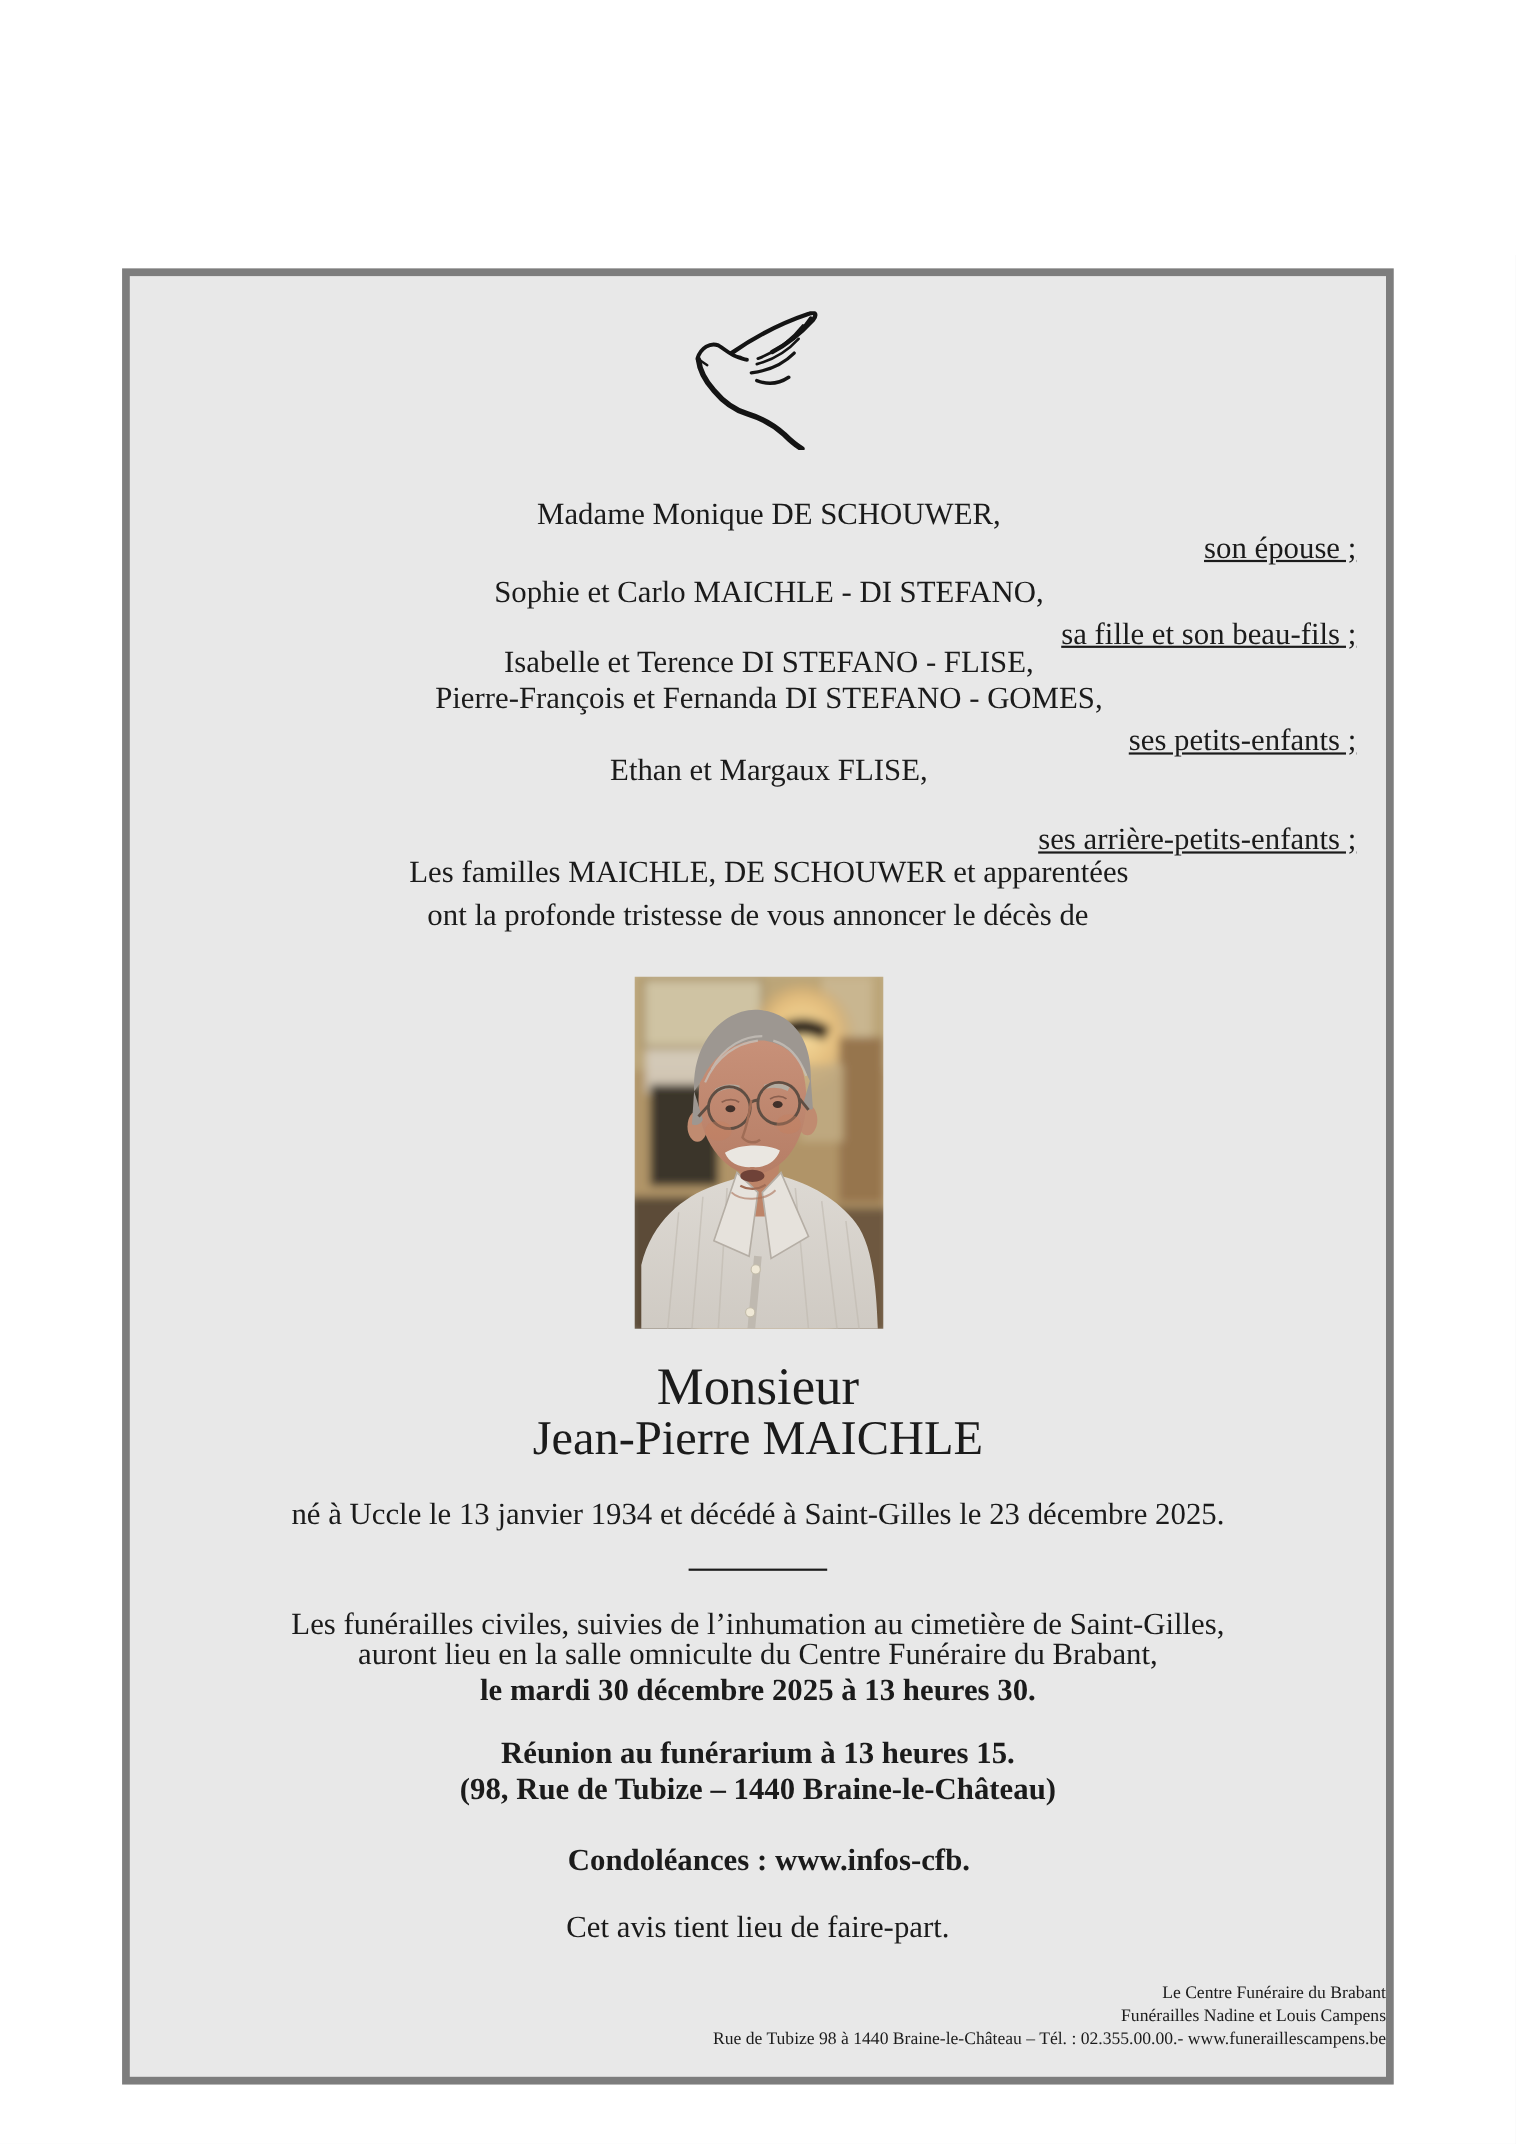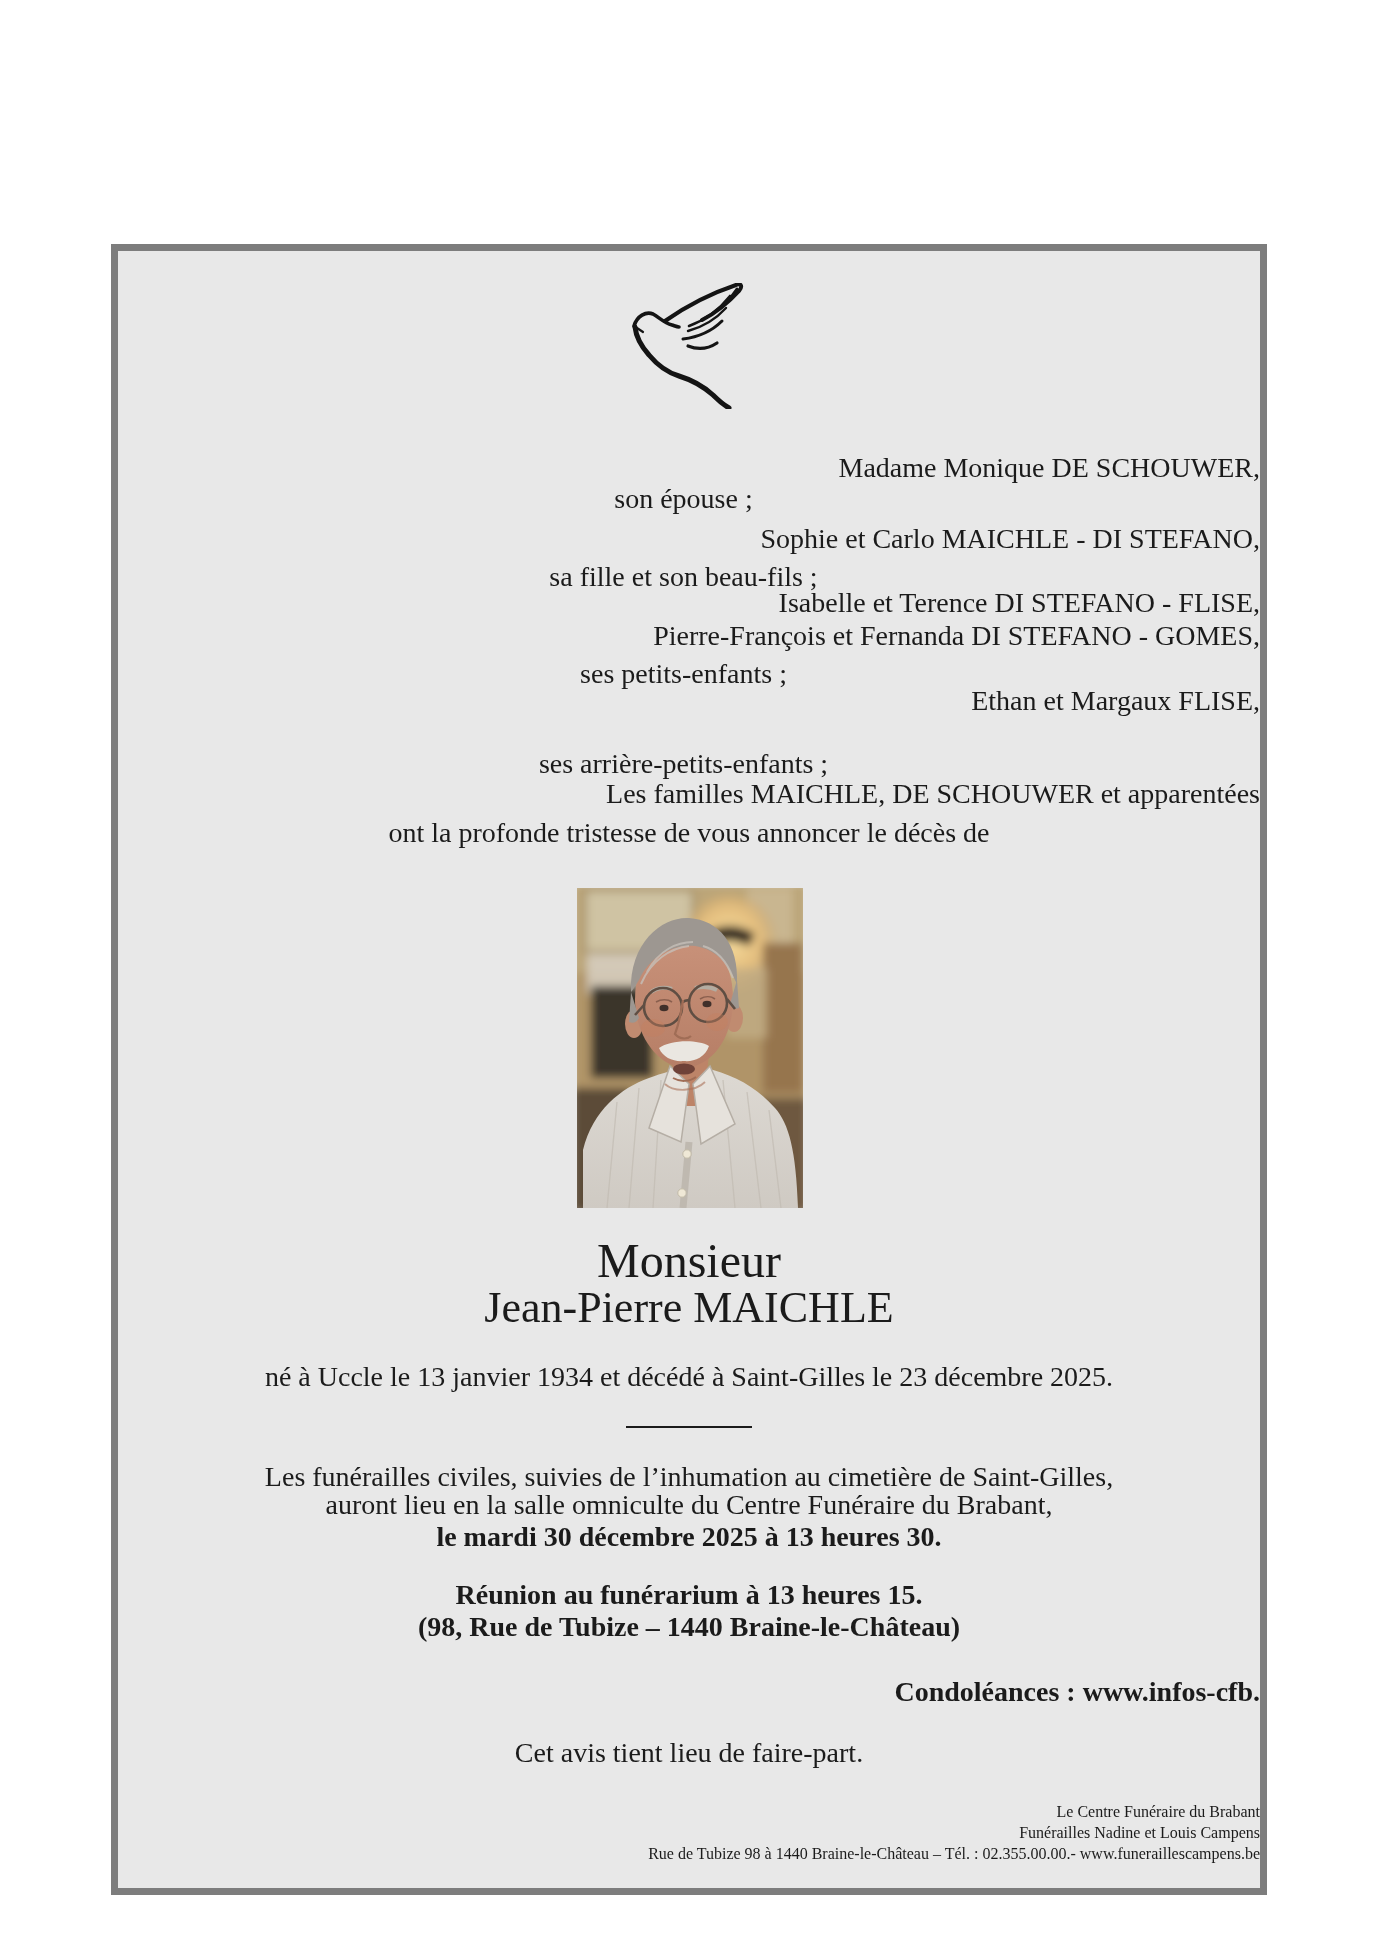--- a/index.html
+++ b/index.html
@@ -14,22 +14,22 @@
     position:absolute;left:111px;top:244px;
     width:1142px;height:1637px;
     border:7px solid #7d7d7d;
     background:#e8e8e8;
   }
   .line{
     position:absolute;left:0;width:100%;
     font-size:28px;line-height:34px;
     white-space:nowrap;
   }
-  .left{text-align:right;padding-left:20px;box-sizing:border-box;}
-  .right{text-align:center;padding-right:11px;box-sizing:border-box;}
+  .left{text-align:center;padding-left:20px;box-sizing:border-box;}
+  .right{text-align:right;padding-right:27px;box-sizing:border-box;text-decoration:underline;}
   .center{text-align:center;}
   .bold{font-weight:bold;}
   .title-sm{font-size:48px;line-height:46px;}
   .title-lg{font-size:44px;line-height:54px;}
   .rule{
     position:absolute;left:508px;width:126px;height:2px;
     background:#1b1b1b;
   }
   .footer-block{
     position:absolute;left:0;width:100%;

